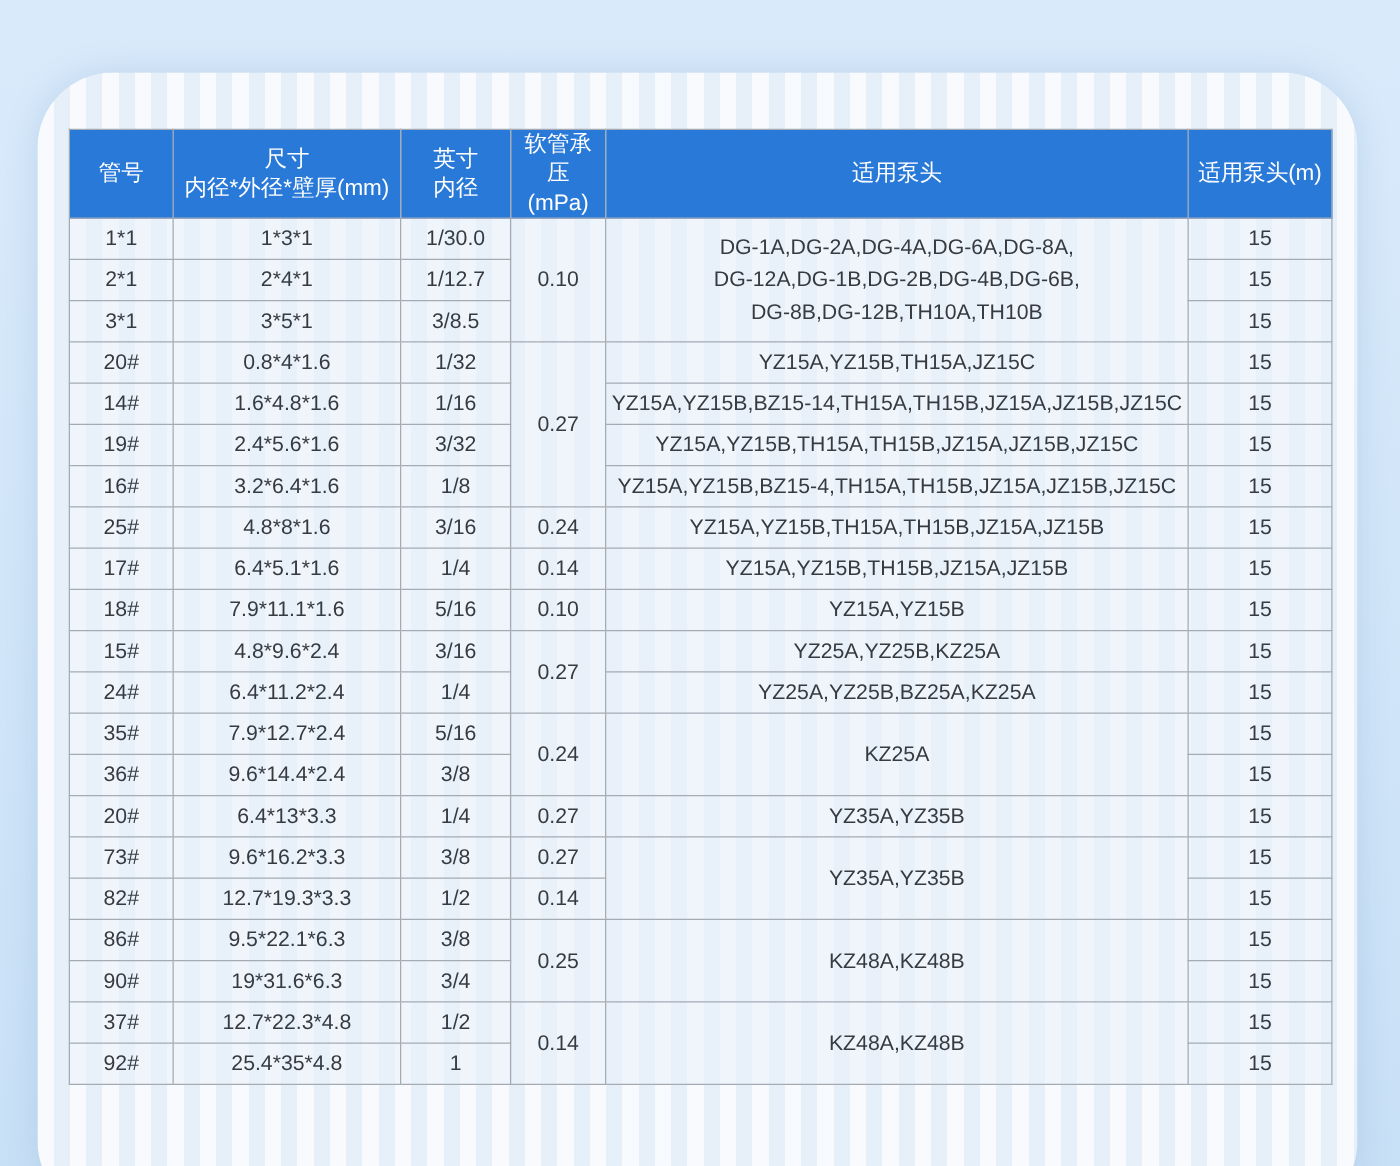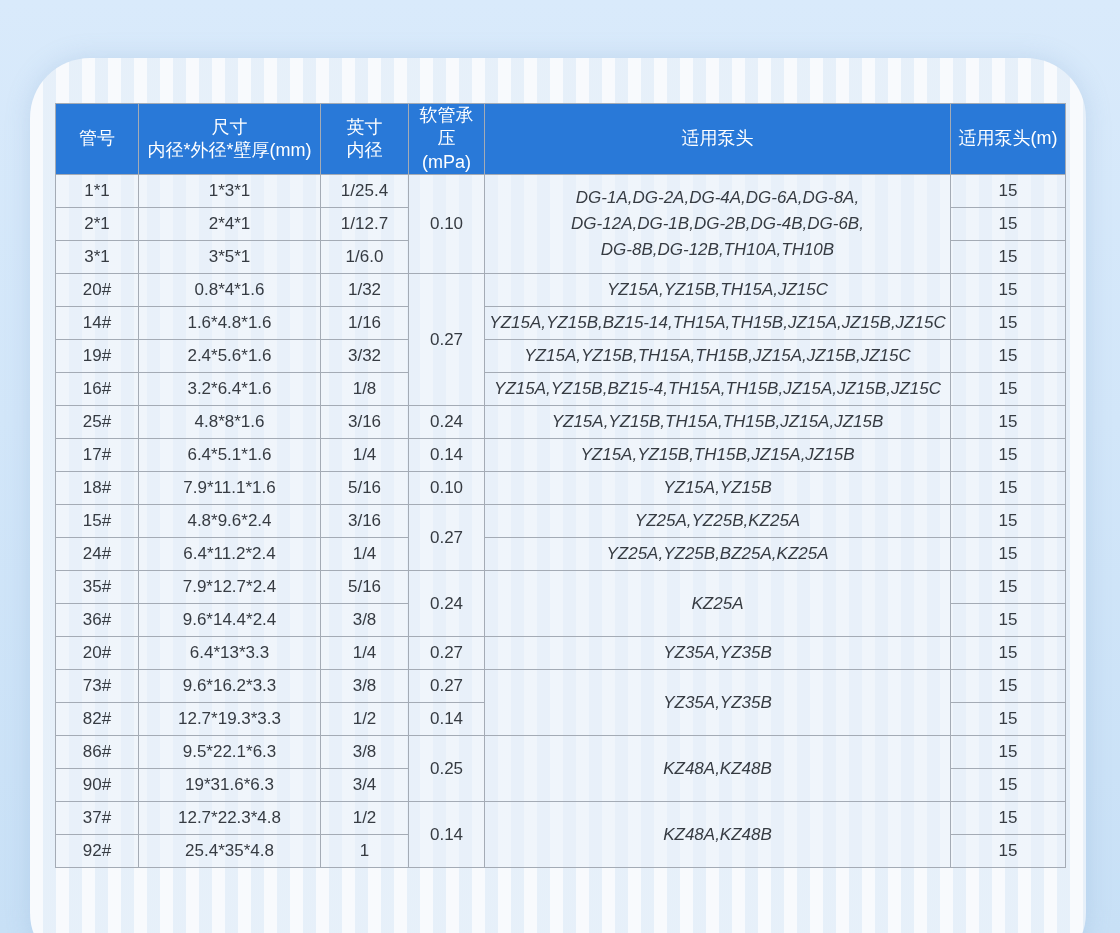--- a/index.html
+++ b/index.html
@@ -55,21 +55,20 @@
   .spec-table tbody td {
     height: 33px;
     font-size: 17px;
     color: #363b42;
     background: rgba(234,241,249,0.55);
     white-space: nowrap;
   }
   .spec-table tbody td.pumps {
     white-space: normal;
     line-height: 1.55;
-    font-style: italic;
   }
   col.c-id   { width: 83px; }
   col.c-size { width: 182px; }
   col.c-inch { width: 88px; }
   col.c-pres { width: 76px; }
   col.c-pump { width: 466px; }
   col.c-pack { width: 115px; }
 </style>
 </head>
 <body>
@@ -108,35 +107,35 @@
       </th>
       <th>
         <span class="hl">适用泵头(m)</span>
       </th>
     </tr>
   </thead>
   <tbody>
       <tr>
         <td>1*1</td>
         <td>1*3*1</td>
-        <td>1/25.4</td>
+        <td>1/30.0</td>
         <td rowspan="3">0.10</td>
         <td rowspan="3" class="pumps">DG-1A,DG-2A,DG-4A,DG-6A,DG-8A,<br>DG-12A,DG-1B,DG-2B,DG-4B,DG-6B,<br>DG-8B,DG-12B,TH10A,TH10B</td>
         <td>15</td>
       </tr>
       <tr>
         <td>2*1</td>
         <td>2*4*1</td>
         <td>1/12.7</td>
         <td>15</td>
       </tr>
       <tr>
         <td>3*1</td>
         <td>3*5*1</td>
-        <td>1/6.0</td>
+        <td>3/8.5</td>
         <td>15</td>
       </tr>
       <tr>
         <td>20#</td>
         <td>0.8*4*1.6</td>
         <td>1/32</td>
         <td rowspan="4">0.27</td>
         <td class="pumps">YZ15A,YZ15B,TH15A,JZ15C</td>
         <td>15</td>
       </tr>

